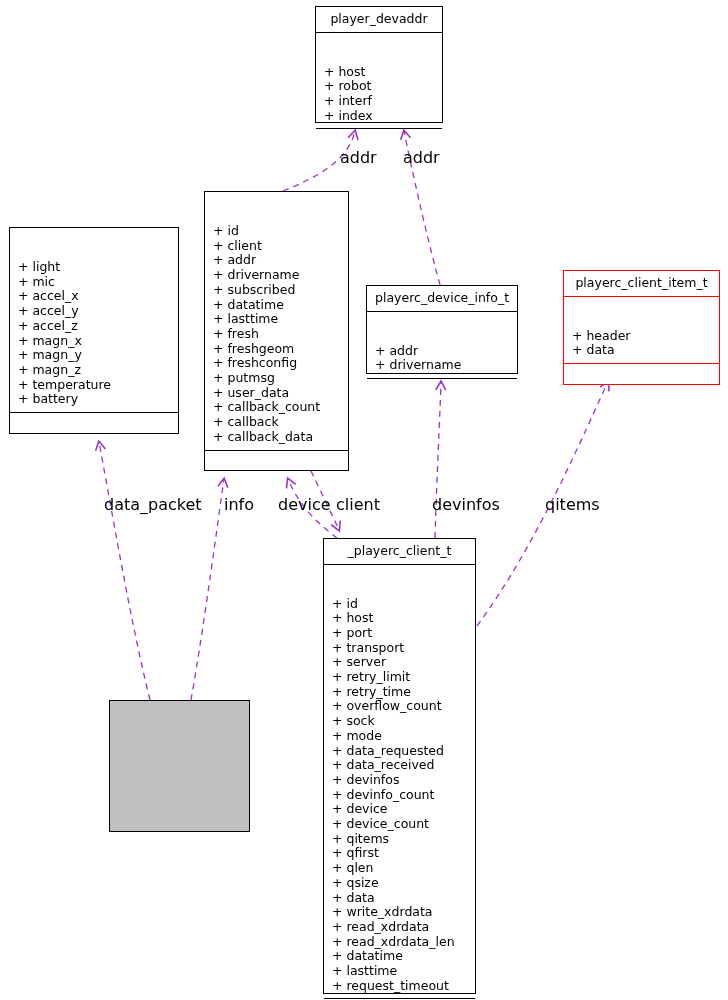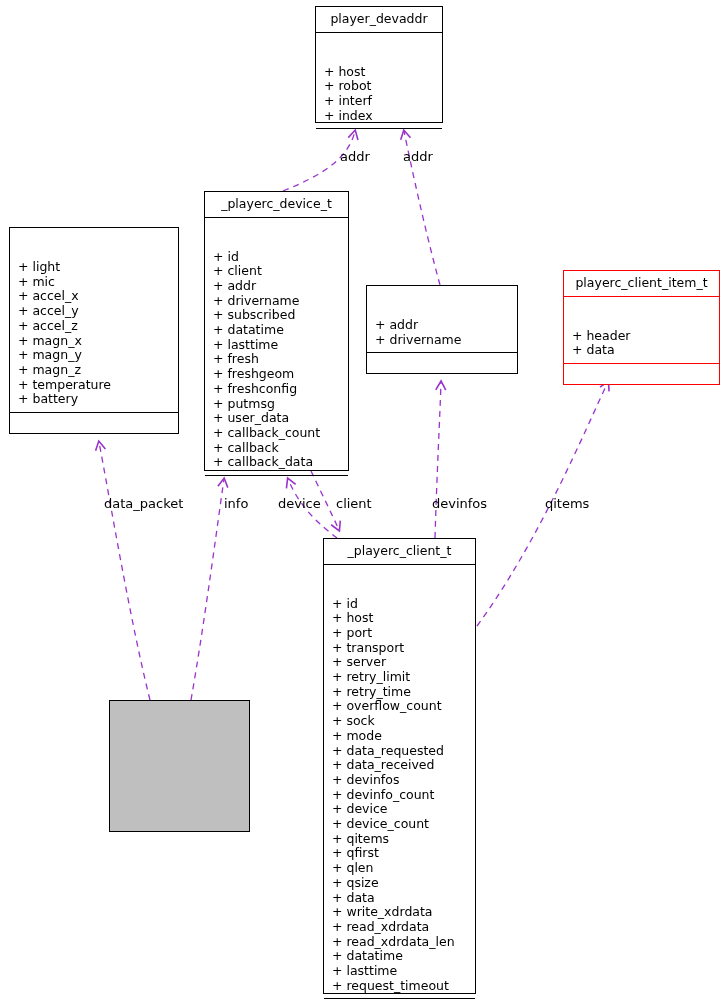--- a/index.html
+++ b/index.html
@@ -64,21 +64,21 @@
     line-height: 14.7px;
     padding: 0 6px 0 8px;
     white-space: nowrap;
   }
   .uml-ops {
     flex: 1 1 auto;
     min-height: 18px;
   }
   .edge-label {
     position: absolute;
-    font-size: 13px;
+    font-size: 16px;
     color: #000000;
     line-height: 1;
     white-space: nowrap;
   }
 </style>
 </head>
 <body>
 
 <div id="canvas">
 
@@ -126,41 +126,41 @@
           <div class="uml-attr">+ accel_z</div>
           <div class="uml-attr">+ magn_x</div>
           <div class="uml-attr">+ magn_y</div>
           <div class="uml-attr">+ magn_z</div>
           <div class="uml-attr">+ temperature</div>
           <div class="uml-attr">+ battery</div>
         </div>
         <div class="uml-ops"></div>
       </div>
       <div class="uml-box" style="left: 204px; top: 191px; width: 145px; height: 280px;">
-        <div class="uml-title">_playerc_device_t</div>
         <div class="uml-attrs">
           <div class="uml-attr">+ id</div>
           <div class="uml-attr">+ client</div>
           <div class="uml-attr">+ addr</div>
           <div class="uml-attr">+ drivername</div>
           <div class="uml-attr">+ subscribed</div>
           <div class="uml-attr">+ datatime</div>
           <div class="uml-attr">+ lasttime</div>
           <div class="uml-attr">+ fresh</div>
           <div class="uml-attr">+ freshgeom</div>
           <div class="uml-attr">+ freshconfig</div>
           <div class="uml-attr">+ putmsg</div>
           <div class="uml-attr">+ user_data</div>
           <div class="uml-attr">+ callback_count</div>
           <div class="uml-attr">+ callback</div>
           <div class="uml-attr">+ callback_data</div>
         </div>
         <div class="uml-ops"></div>
       </div>
       <div class="uml-box" style="left: 366px; top: 285px; width: 152px; height: 89px;">
+        <div class="uml-title">playerc_device_info_t</div>
         <div class="uml-attrs">
           <div class="uml-attr">+ addr</div>
           <div class="uml-attr">+ drivername</div>
         </div>
         <div class="uml-ops"></div>
       </div>
       <div class="uml-box red" style="left: 563px; top: 270px; width: 157px; height: 115px;">
         <div class="uml-title">playerc_client_item_t</div>
         <div class="uml-attrs">
           <div class="uml-attr">+ header</div>

